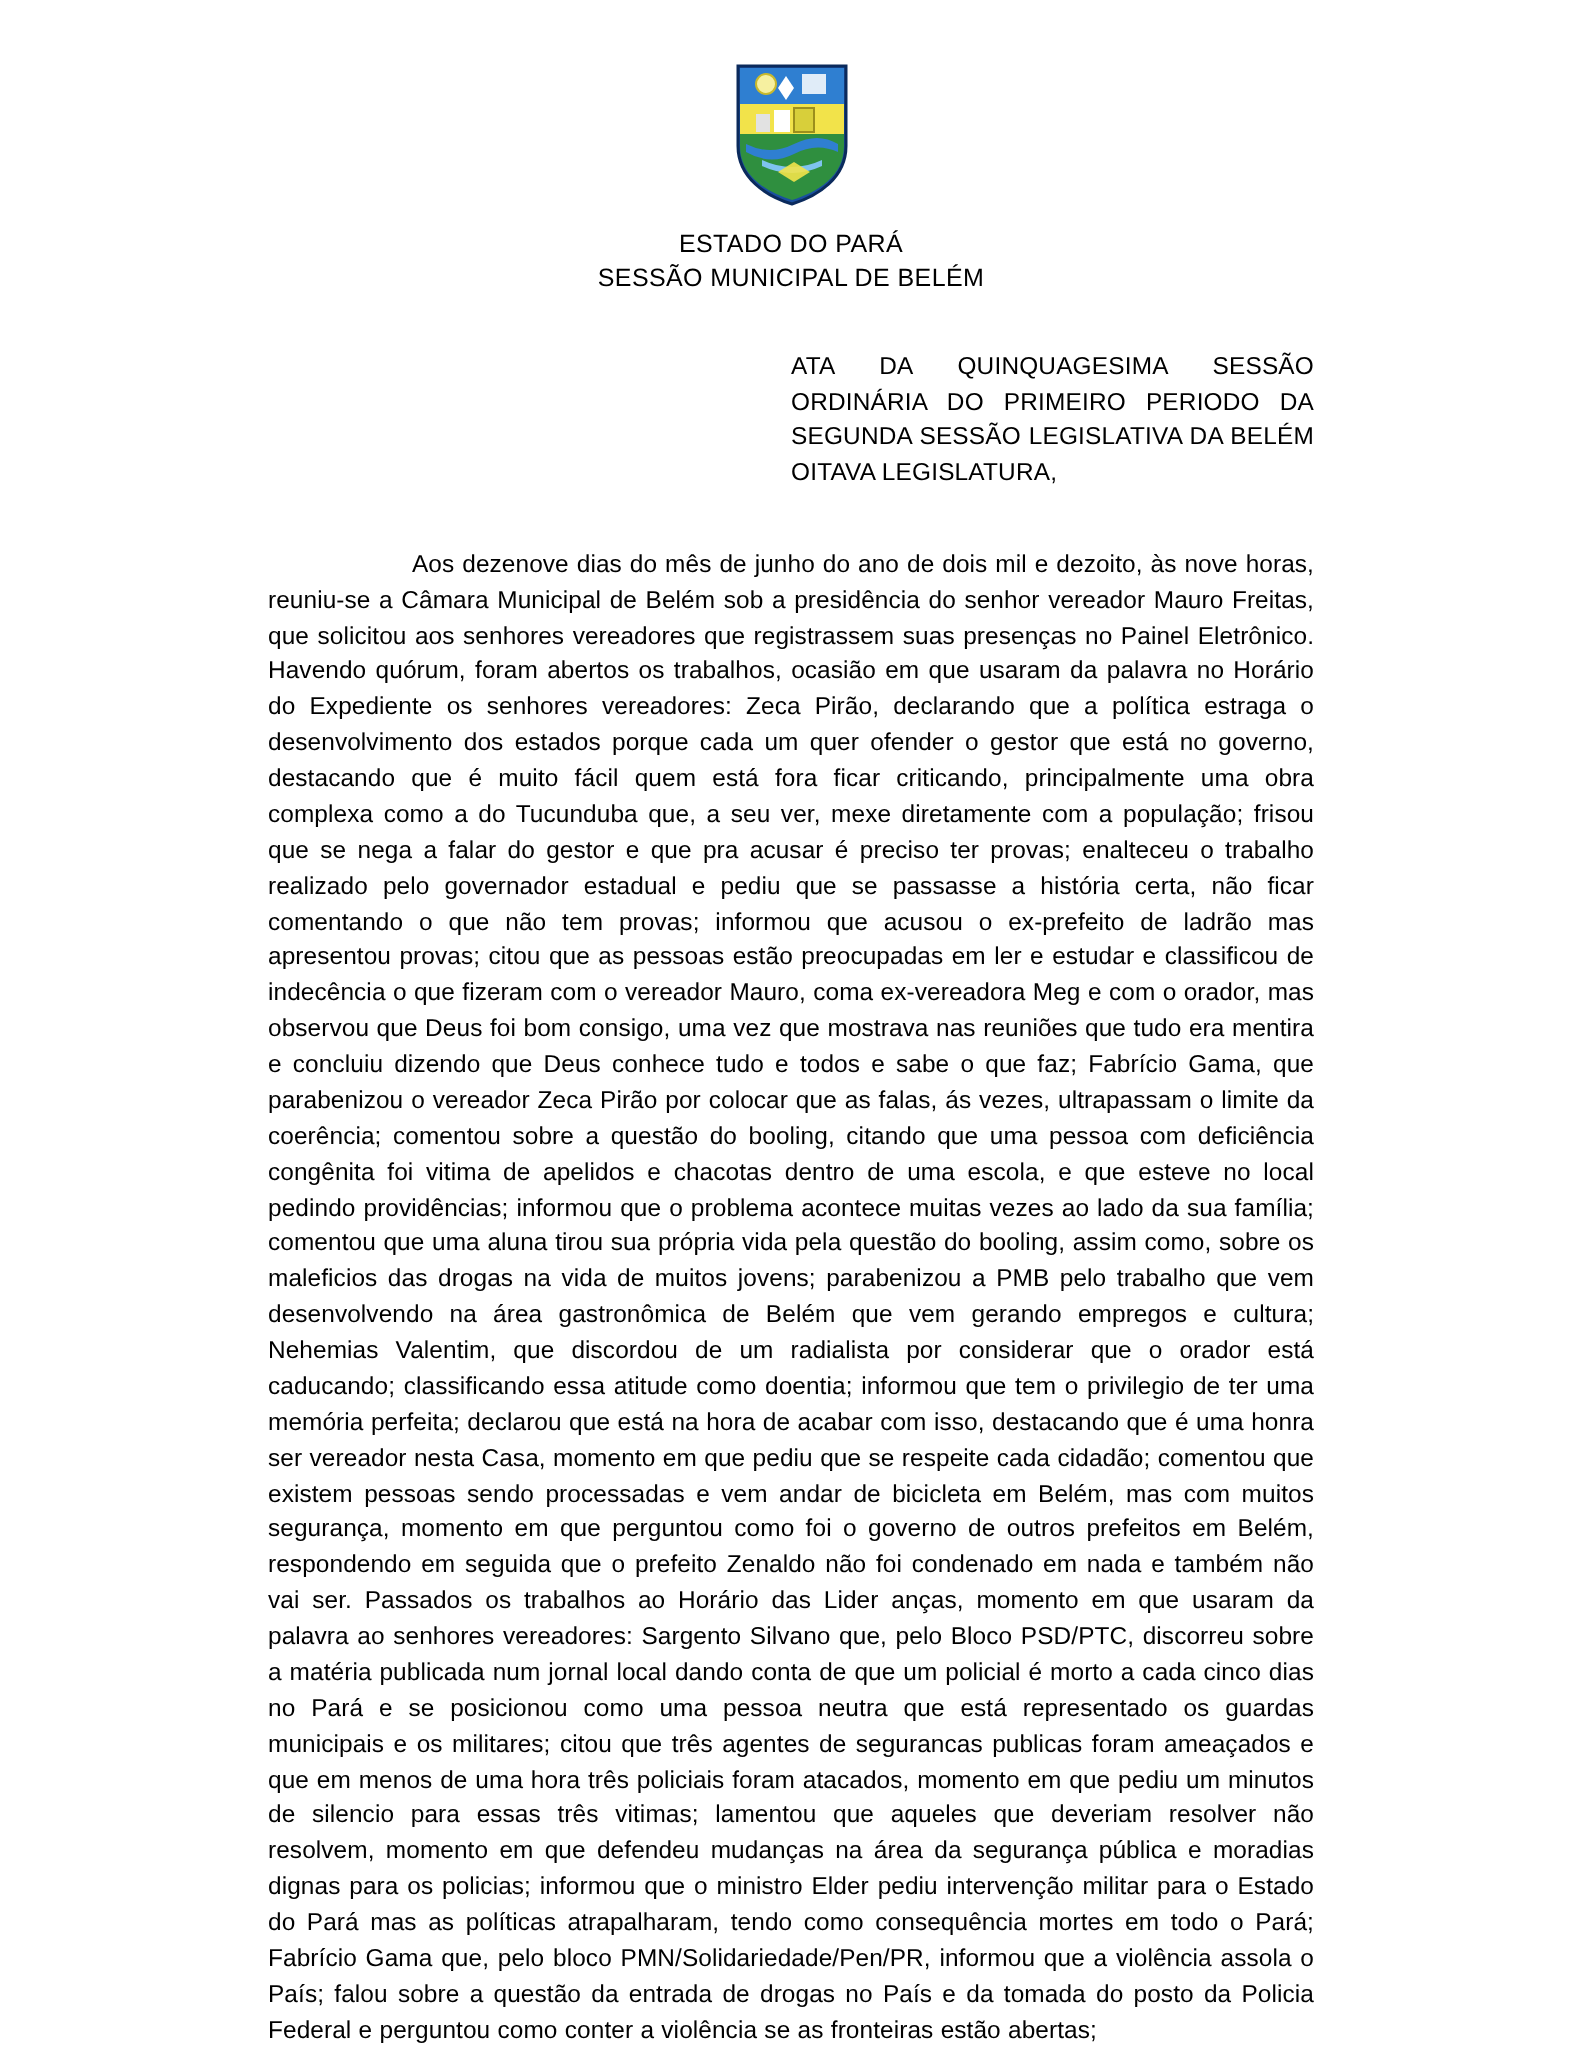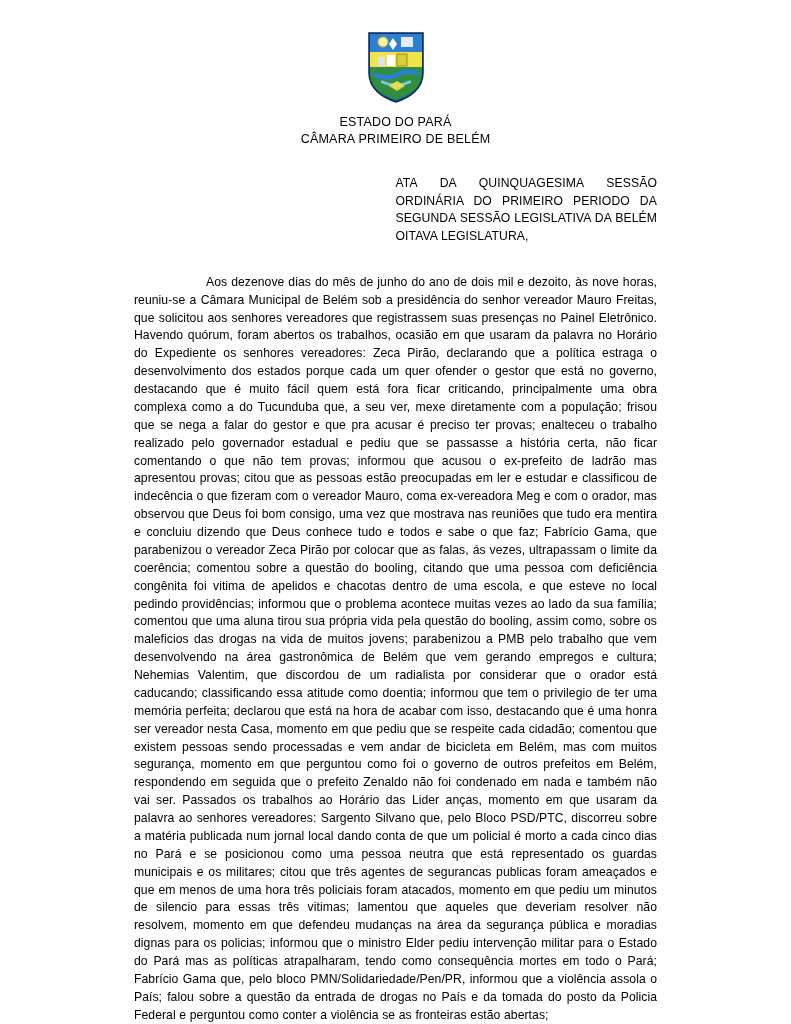--- a/index.html
+++ b/index.html
@@ -85,21 +85,21 @@
       <rect x="32" y="24" width="10" height="12" fill="#d8cf3a" stroke="#9c8f1c" stroke-width="1"></rect>
       <rect x="13" y="27" width="7" height="9" fill="#e2e2e2"></rect>
       <path d="M8 42 q12 6 24 0 q12 -6 22 0 v4 q-11 -5 -22 1 q-12 6 -24 -1 Z" fill="#2f7fd1"></path>
       <path d="M16 50 q15 7 30 0 v3 q-15 7 -30 0 Z" fill="#7fc3ef"></path>
       <path d="M24 56 l8 -5 l8 5 l-8 5 Z" fill="#f2e34a" opacity="0.9"></path>
     </svg>
   </div>
 
   <div class="header-block">
     <div>ESTADO DO PARÁ</div>
-    <div>CÂMARA PRIMEIRO DE BELÉM</div>
+    <div>SESSÃO MUNICIPAL DE BELÉM</div>
   </div>
 
   <div class="intro-block">ATA DA QUINQUAGESIMA SESSÃO ORDINÁRIA DO PRIMEIRO PERIODO DA SEGUNDA SESSÃO LEGISLATIVA DA BELÉM OITAVA LEGISLATURA,</div>
 
   <div class="body-text">
     <p>Aos dezenove dias do mês de junho do ano de dois mil e dezoito, às nove horas, reuniu-se a Câmara Municipal de Belém sob a presidência do senhor vereador Mauro Freitas, que solicitou aos senhores vereadores que registrassem suas presenças no Painel Eletrônico. Havendo quórum, foram abertos os trabalhos, ocasião em que usaram da palavra no Horário do Expediente os senhores vereadores: Zeca Pirão, declarando que a política estraga o desenvolvimento dos estados porque cada um quer ofender o gestor que está no governo, destacando que é muito fácil quem está fora ficar criticando, principalmente uma obra complexa como a do Tucunduba que, a seu ver, mexe diretamente com a população; frisou que se nega a falar do gestor e que pra acusar é preciso ter provas; enalteceu o trabalho realizado pelo governador estadual e pediu que se passasse a história certa, não ficar comentando o que não tem provas; informou que acusou o ex-prefeito de ladrão mas apresentou provas; citou que as pessoas estão preocupadas em ler e estudar e classificou de indecência o que fizeram com o vereador Mauro, coma ex-vereadora Meg e com o orador, mas observou que Deus foi bom consigo, uma vez que mostrava nas reuniões que tudo era mentira e concluiu dizendo que Deus conhece tudo e todos e sabe o que faz; Fabrício Gama, que parabenizou o vereador Zeca Pirão por colocar que as falas, ás vezes, ultrapassam o limite da coerência; comentou sobre a questão do booling, citando que uma pessoa com deficiência congênita foi vitima de apelidos e chacotas dentro de uma escola, e que esteve no local pedindo providências; informou que o problema acontece muitas vezes ao lado da sua família; comentou que uma aluna tirou sua própria vida pela questão do booling, assim como, sobre os maleficios das drogas na vida de muitos jovens; parabenizou a PMB pelo trabalho que vem desenvolvendo na área gastronômica de Belém que vem gerando empregos e cultura; Nehemias Valentim, que discordou de um radialista por considerar que o orador está caducando; classificando essa atitude como doentia; informou que tem o privilegio de ter uma memória perfeita; declarou que está na hora de acabar com isso, destacando que é uma honra ser vereador nesta Casa, momento em que pediu que se respeite cada cidadão; comentou que existem pessoas sendo processadas e vem andar de bicicleta em Belém, mas com muitos segurança, momento em que perguntou como foi o governo de outros prefeitos em Belém, respondendo em seguida que o prefeito Zenaldo não foi condenado em nada e também não vai ser. Passados os trabalhos ao Horário das Lider anças, momento em que usaram da palavra ao senhores vereadores: Sargento Silvano que, pelo Bloco PSD/PTC, discorreu sobre a matéria publicada num jornal local dando conta de que um policial é morto a cada cinco dias no Pará e se posicionou como uma pessoa neutra que está representado os guardas municipais e os militares; citou que três agentes de segurancas publicas foram ameaçados e que em menos de uma hora três policiais foram atacados, momento em que pediu um minutos de silencio para essas três vitimas; lamentou que aqueles que deveriam resolver não resolvem, momento em que defendeu mudanças na área da segurança pública e moradias dignas para os policias; informou que o ministro Elder pediu intervenção militar para o Estado do Pará mas as políticas atrapalharam, tendo como consequência mortes em todo o Pará; Fabrício Gama que, pelo bloco PMN/Solidariedade/Pen/PR, informou que a violência assola o País; falou sobre a questão da entrada de drogas no País e da tomada do posto da Policia Federal e perguntou como conter a violência se as fronteiras estão abertas;</p>
   </div>
 
 </div>
 

